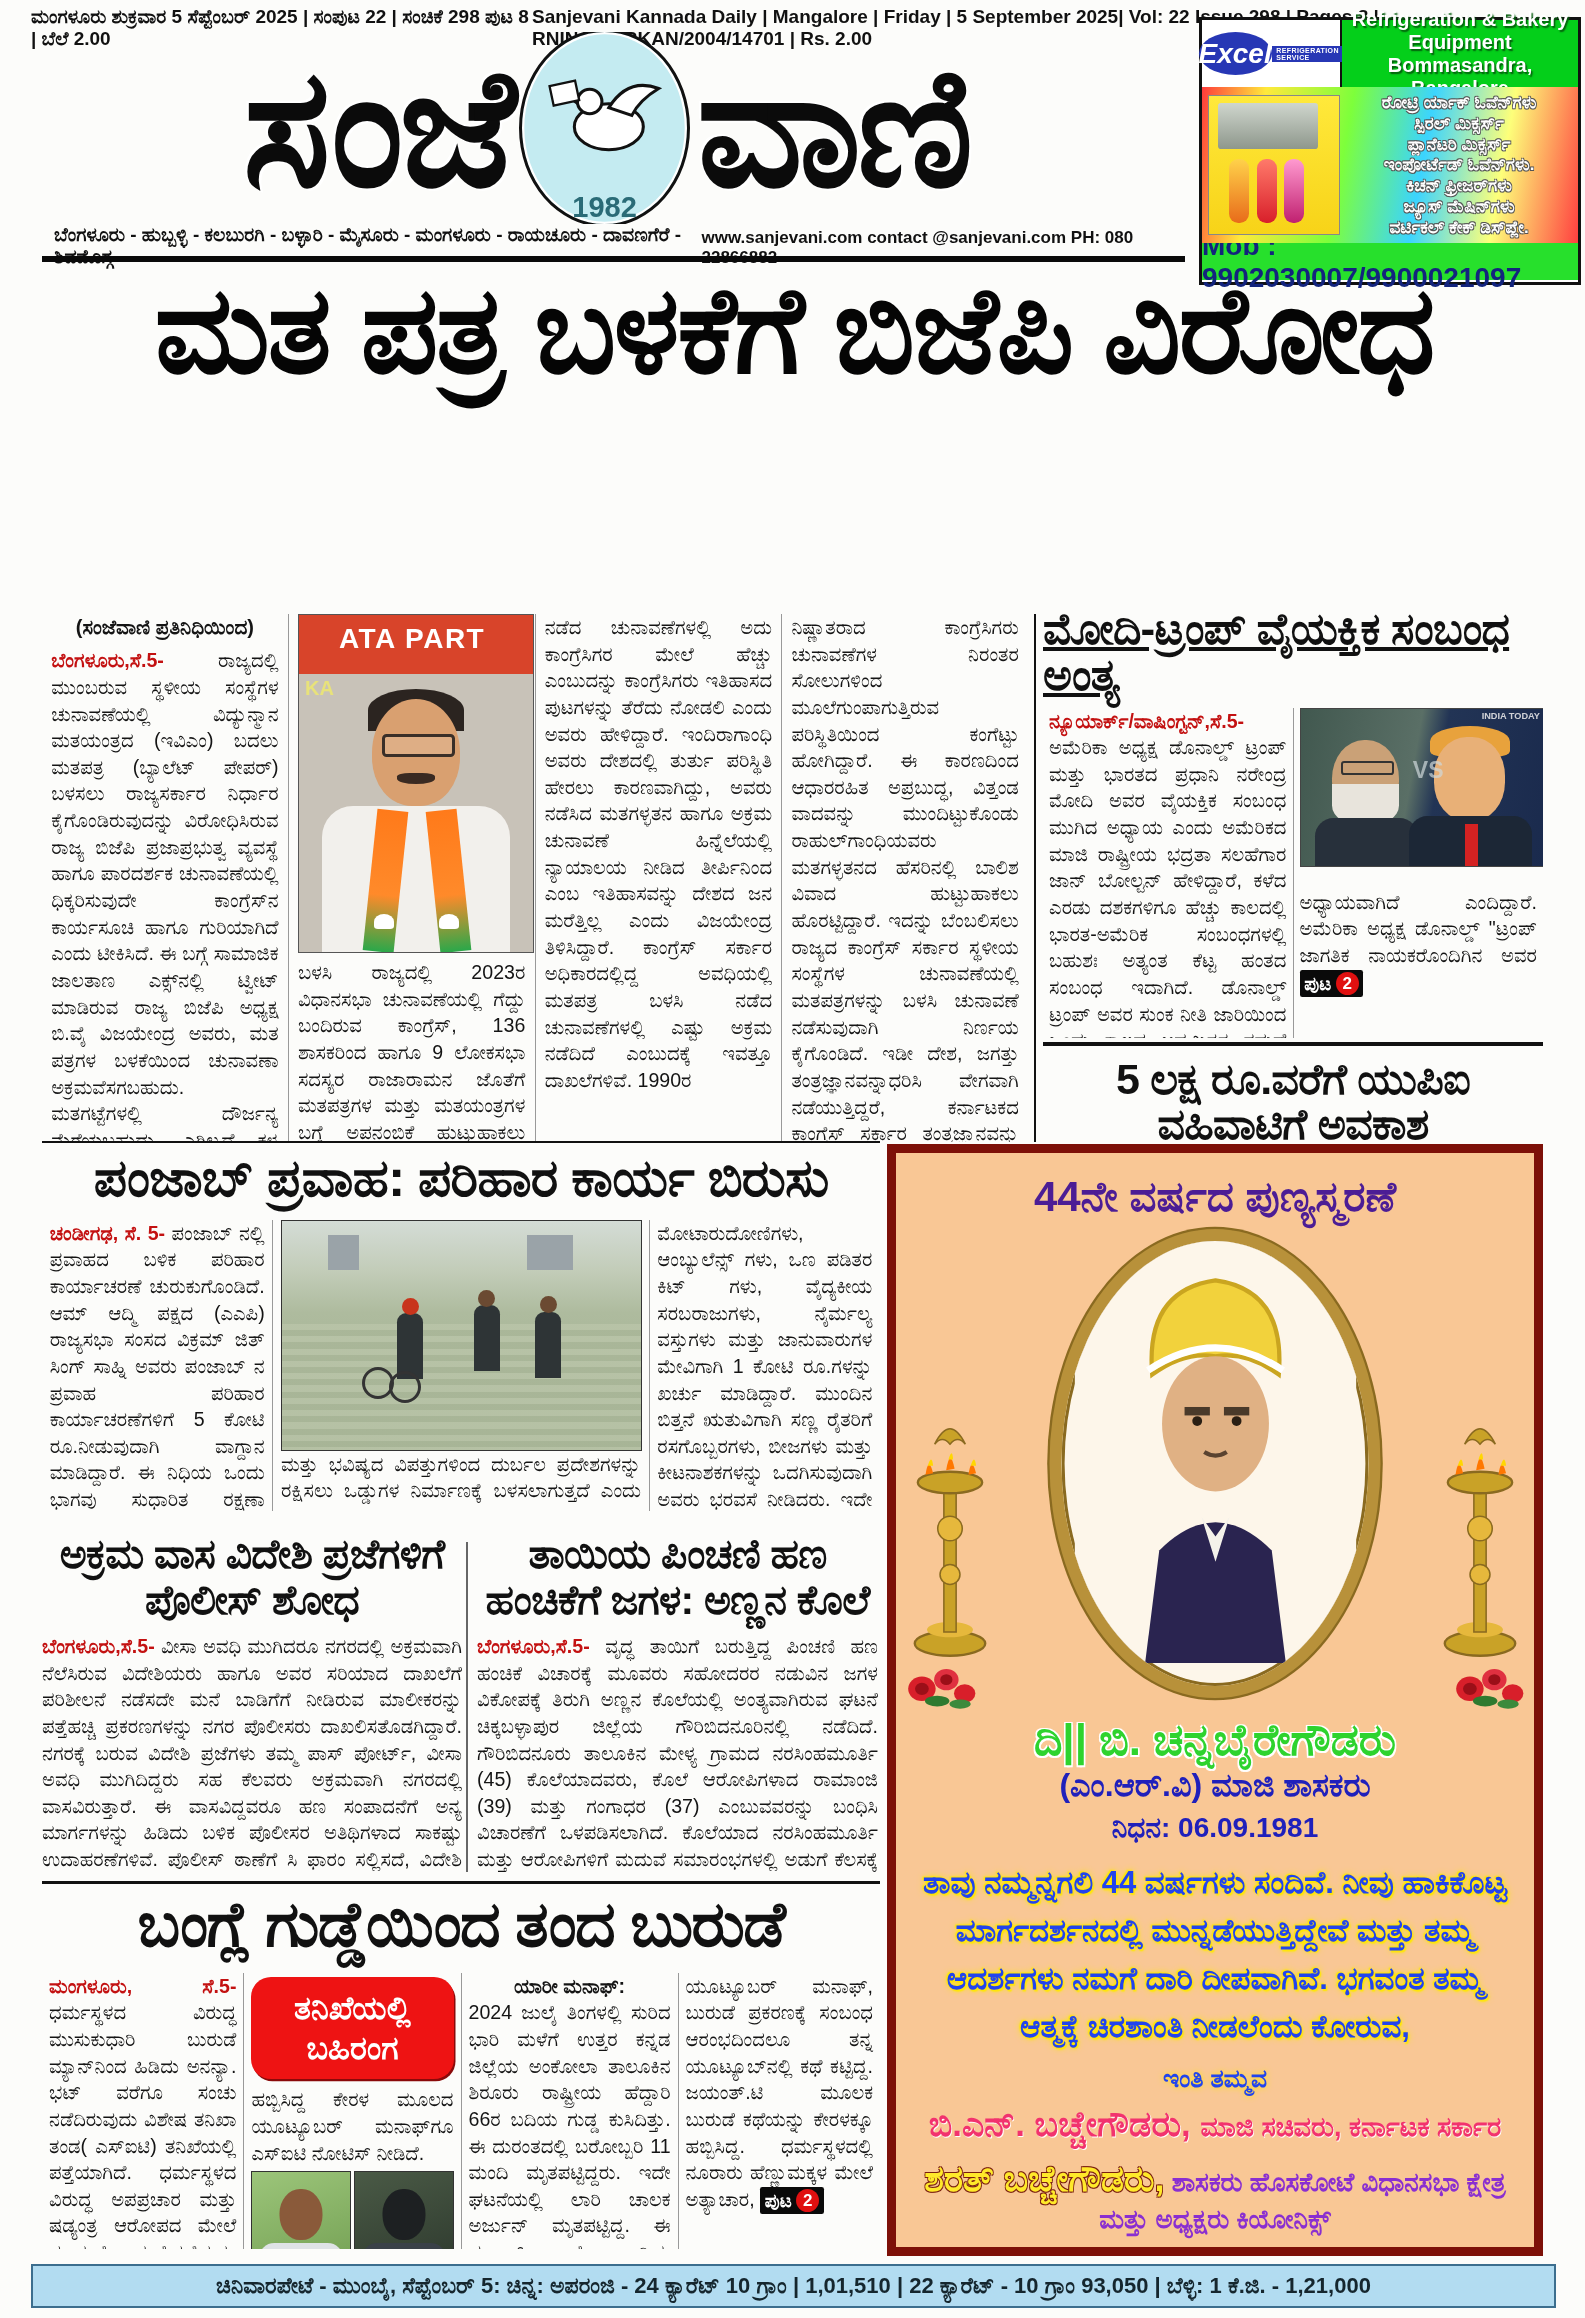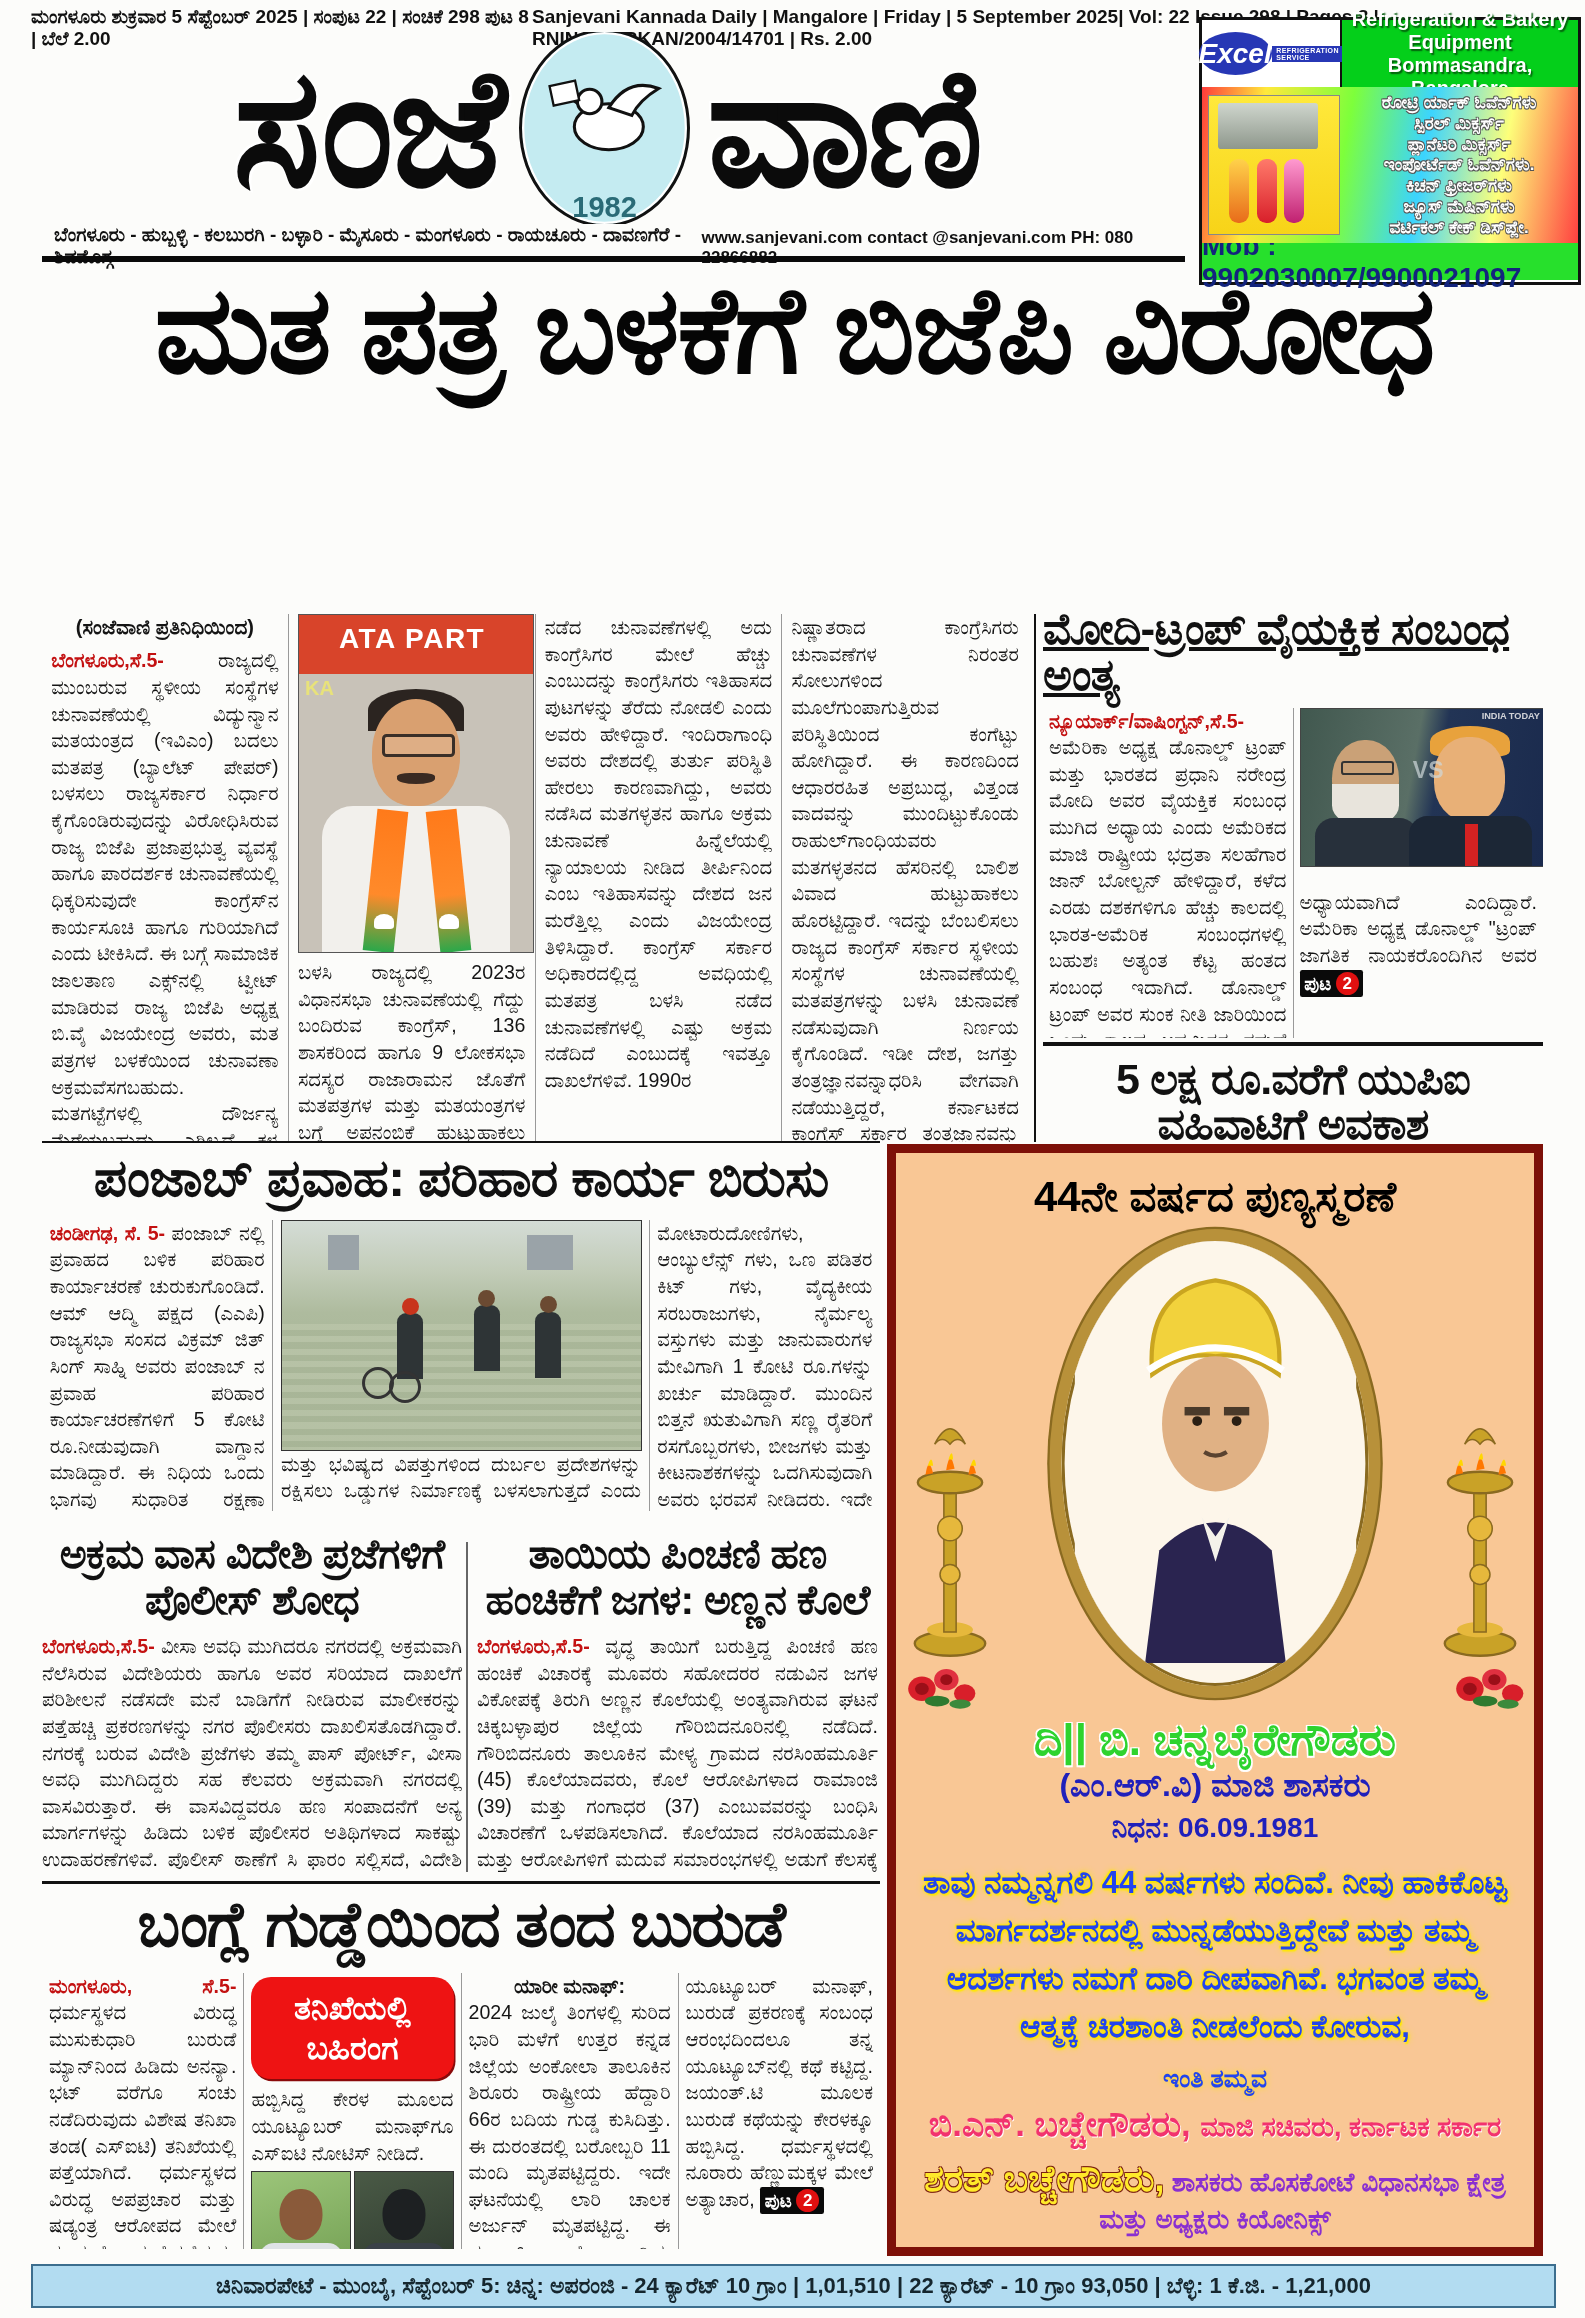--- a/index.html
+++ b/index.html
@@ -2,21 +2,21 @@
 <html style="font-size:12.3px"><head>
 <meta charset="utf-8">
 <style>
   html,body{margin:0;padding:0;background:#e8e8e4;}
   #page{position:relative;width:1585px;height:2319px;background:#fcfcfa;margin:0 auto;
         font-family:"Liberation Sans",sans-serif;overflow:hidden;color:#111;}
   
   .topbar{position:absolute;top:6.1px;left:31px;width:1526px;display:flex;justify-content:space-between;
           font-size:19px;font-weight:bold;color:#111;}
   
-  .mast{position:absolute;top:32px;left:31px;width:1150px;height:192px;display:flex;align-items:center;justify-content:center;gap:17px;overflow:hidden;}
+  .mast{position:absolute;top:32px;left:31px;width:1150px;height:192px;display:flex;align-items:center;justify-content:center;gap:7px;overflow:hidden;}
   .mast .logotxt{font-size:165px;font-weight:900;line-height:1;color:#0b0b0b;letter-spacing:-4.6px;
                  text-shadow:2.3px 2.3px 0 #fff,-2.3px -2.3px 0 #fff;}
   .doveoval{width:165px;height:192px;border-radius:50%;background:#c4ebf1;border:3.8px solid #111;
             box-shadow:0 0 0 2.3px #fff inset;position:relative;flex:0 0 auto;display:flex;align-items:flex-end;justify-content:center;}
   .doveoval svg{position:absolute;top:21.5px;left:14px;}
   .doveyear{font-size:29px;color:#2a6b77;font-weight:bold;}
   .citiesrow{position:absolute;top:224px;left:54px;width:1127px;display:flex;justify-content:space-between;align-items:flex-end;}
   .cities{font-size:19px;font-weight:bold;}
   .contact{font-size:17px;font-weight:bold;}
   .blackrule{position:absolute;top:256px;left:42px;width:1143px;height:6.1px;background:#0a0a0a;}
@@ -103,21 +103,21 @@
   .photo-flood .bld{position:absolute;top:14px;width:31px;height:35px;background:#9aa3a8;}
   .photo-flood .water{position:absolute;bottom:0;left:0;right:0;height:55%;
         background:repeating-linear-gradient(180deg,#b9c4a8 0 6.1px,#a9b698 6.1px 12.3px);opacity:.85;}
   .photo-flood .fig{position:absolute;width:26px;height:66px;background:#2e3436;border-radius:9.2px 9.2px 0 0;}
   .photo-flood .head{position:absolute;width:17px;height:17px;background:#6b4a32;border-radius:50%;}
   .photo-flood .turban{background:#c8341c !important;}
   .photo-flood .wheel{position:absolute;width:26px;height:26px;border:3.1px solid #333;border-radius:50%;background:transparent;}
   
   .memorial{position:absolute;top:1144px;left:887px;width:656px;height:1112px;box-sizing:border-box;
             border:9.2px solid #7d1008;background:#f9c795;overflow:hidden;text-align:center;}
-  .mem-title{font-size:42px;font-weight:900;color:#000000;margin-top:20px;}
+  .mem-title{font-size:42px;font-weight:900;color:#4c1d95;margin-top:20px;}
   .mem-stage{position:relative;height:476px;margin-top:7.7px;}
   .mem-oval{position:absolute;left:50%;transform:translateX(-50%);top:0;width:307px;height:445px;border-radius:50%;
             background:#fdf6ea;border:12.3px solid #b8913a;box-shadow:0 0 0 3.1px #8a6a20 inset,0 0 0 2.3px #8a6a20;overflow:hidden;}
   .lamp{position:absolute;top:100px;width:92px;height:330px;}
   .lamp.left{left:7.7px;} .lamp.right{right:7.7px;}
   .rose{position:absolute;width:84px;height:54px;}
   .mem-name{font-size:44px;font-weight:900;color:#2ed32e;margin-top:10.7px;
             text-shadow:1.5px 1.5px 0 #fff,-1.5px -1.5px 0 #fff,1.5px -1.5px 0 #fff,-1.5px 1.5px 0 #fff;}
   .mem-desig{font-size:32px;font-weight:900;color:#2020bb;margin-top:1px;}
   .mem-death{font-size:28px;font-weight:900;color:#2020bb;margin-top:7.7px;}

